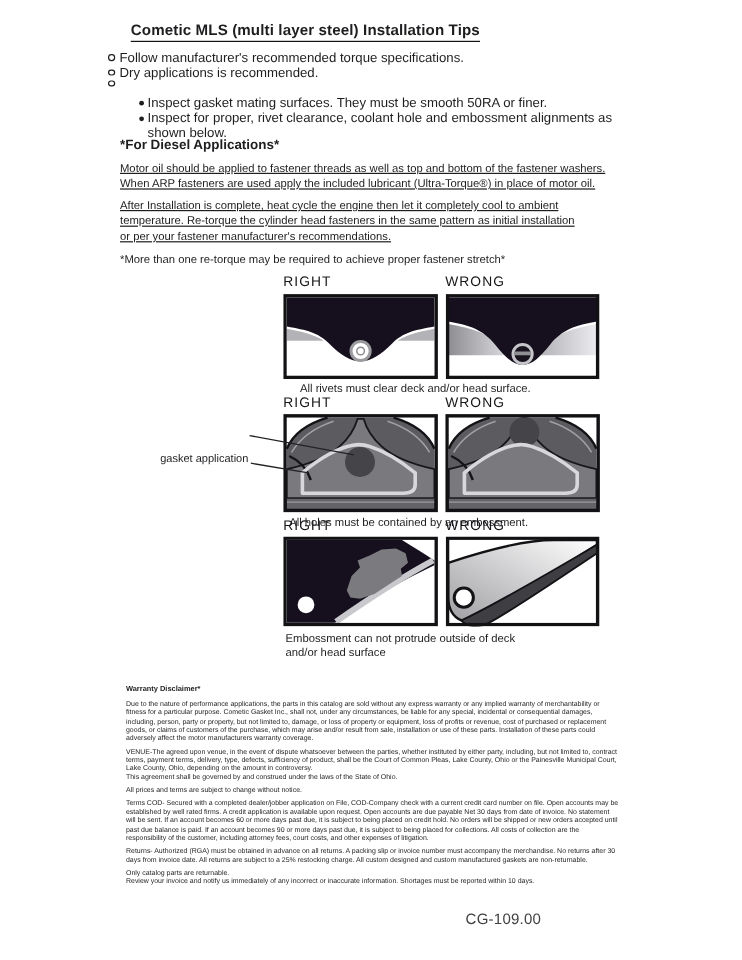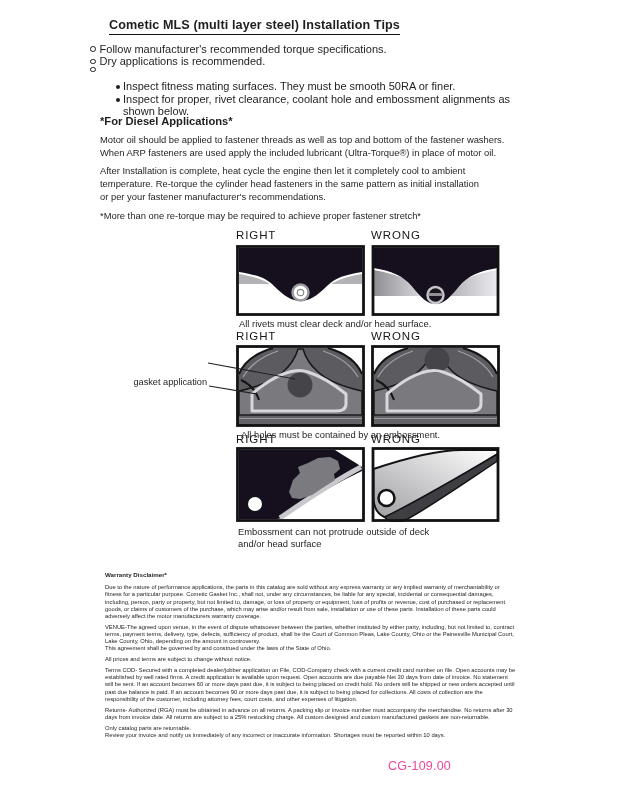--- a/index.html
+++ b/index.html
@@ -14,35 +14,35 @@
     left:109px;top:18px;font-size:12.6px;font-weight:bold;letter-spacing:.1px;
     border-bottom:1.6px solid var(--fig-border,#121215);padding-bottom:2px;display:inline-block;
   }
   .bullets{left:90px;top:43px;width:440px;font-size:11px;}
   .b-row{display:flex;align-items:baseline;height:12.4px;}
   .b-row.sub{padding-left:26px;}
   .b-o{flex:0 0 auto;width:3.6px;height:3.6px;border:1px solid var(--ink,#1e1e21);border-radius:50%;margin-right:4px;position:relative;top:-1px;}
   .b-dot{flex:0 0 auto;width:4px;height:4px;background:var(--ink,#1e1e21);border-radius:50%;margin-right:3px;position:relative;top:-1px;}
 
   .h2{left:100px;top:115px;font-size:11.2px;font-weight:bold;}
-  .para{font-size:9.4px;line-height:13px;width:420px;}
+  .para{font-size:9.4px;line-height:13px;width:420px;text-decoration:underline;}
   .p1{left:100px;top:133px;}
   .p2{left:100px;top:164px;}
   .note{left:100px;top:210px;font-size:9.4px;}
 
   .rw-label{width:129px;text-align:left;font-size:11.5px;letter-spacing:.9px;color:#17171a;}
   .caption{font-size:9.4px;line-height:12px;}
 
   .side-label{width:108px;text-align:right;font-size:9.2px;line-height:10.6px;}
 
   .warranty{left:105px;top:571px;width:412px;font-size:5.8px;line-height:7.2px;}
   .warranty h3{margin:0 0 6px 0;font-size:6.2px;}
   .warranty p{margin:0 0 3.6px 0;}
 
-  .footer-code{left:388px;top:759px;font-size:12.5px;color:#ec4899;letter-spacing:.2px;}
+  .footer-code{left:388px;top:759px;font-size:12.5px;color:#404040;letter-spacing:.2px;}
 
   
   .f-black{fill:var(--fig-black,#16101e);}
   .f-border{fill:none;stroke:var(--fig-border,#121215);stroke-width:2.8px;}
   .f-body{fill:var(--fig-gray-body,#7a7a7e);stroke:#17171a;stroke-width:1.5px;}
   .f-bore{fill:var(--fig-gray-bore,#5c5c60);}
   .f-hole{fill:var(--fig-gray-hole,#454549);}
   .f-emboss{fill:none;stroke:var(--emboss-line,#d8d8dc);stroke-width:3px;stroke-linejoin:round;}
   .leader{stroke:#232326;stroke-width:1.1px;}
 </style>
@@ -60,21 +60,21 @@
     </div>
     <div class="b-row">
       <span class="b-o"></span>
       <span>Dry applications is recommended.</span>
     </div>
     <div class="b-row">
       <span class="b-o"></span>
     </div>
     <div class="b-row sub">
       <span class="b-dot"></span>
-      <span>Inspect fitness mating surfaces.  They must be smooth 50RA or finer.</span>
+      <span>Inspect gasket mating surfaces.  They must be smooth 50RA or finer.</span>
     </div>
     <div class="b-row sub">
       <span class="b-dot"></span>
       <span>Inspect for proper, rivet clearance, coolant hole and embossment alignments as shown below.</span>
     </div>
   </div>
 
   <div class="abs h2">*For Diesel Applications*</div>
   <div class="abs para pre p1">Motor oil should be applied to fastener threads as well as top and bottom of the fastener washers.
 When ARP fasteners are used apply the included lubricant (Ultra-Torque®) in place of motor oil.</div>
@@ -109,21 +109,21 @@
     </defs>
     <rect x="0" y="0" width="128" height="71" fill="#ffffff"></rect>
     <path d="M2,25 C20,28 36,33 50,44 L58,51 L2,51 Z" fill="url(#gL)"></path>
     <path d="M126,25 C108,28 92,33 78,44 L70,51 L126,51 Z" fill="url(#gR)"></path>
     <path class="f-black" d="M2,3 H126 V23 C108,26 97,30 87,42 C78,53 72,59 64,59 C56,59 50,53 41,42 C31,30 20,26 2,23 Z"></path>
     <circle cx="64" cy="50" r="8" fill="#1a141f" stroke="#c6c6ca" stroke-width="2.5"></circle>
     <line x1="57" y1="49.5" x2="71" y2="49.5" stroke="#909094" stroke-width="3"></line>
     <rect class="f-border" x="1.5" y="1.5" width="125" height="68"></rect>
   </svg>
 
-  <div class="abs caption" style="left:239px;top:318px;">All rivets must clear deck and/or head surface.</div>
+  <div class="abs caption" style="left:250px;top:318px;">All rivets must clear deck and/or head surface.</div>
 
   <div class="abs rw-label" style="left:236px;top:330px;">RIGHT</div>
   <div class="abs rw-label" style="left:371px;top:330px;">WRONG</div>
 
   <div class="abs side-label" style="left:99px;top:377px;">gasket application</div>
 
   <svg class="abs" style="left:236px;top:345px;" width="129" height="82" viewBox="0 0 129 82">
     <rect x="0" y="0" width="129" height="82" fill="#ffffff"></rect>
     <rect class="f-bore" x="3" y="3" width="123" height="48"></rect>
     <path class="f-body" d="M3,79 L3,46 C21,42 37,36 47,27 C55,20 60,11 62,4 L67,4 C69,11 74,20 82,27 C92,36 108,42 126,46 L126,79 Z"></path>

